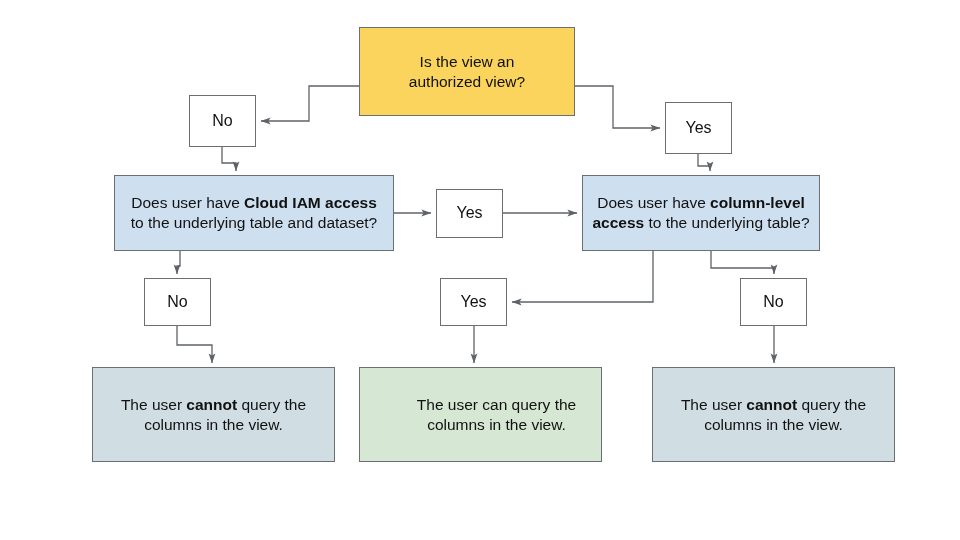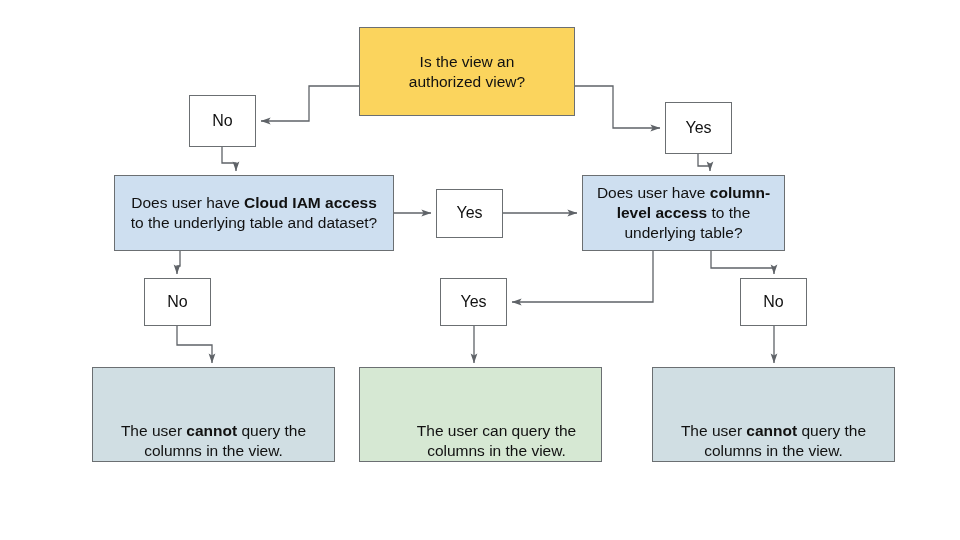--- a/index.html
+++ b/index.html
@@ -38,21 +38,21 @@
     font-family: "Liberation Sans", sans-serif;
     line-height: 1.28;
   }
   .node-text {
     display: block;
     padding: 0 8px;
     white-space: pre-line;
   }
   .decision-node { font-size: 15.5px; }
   .label-node    { font-size: 16px; }
-  .result-node   { font-size: 15.5px; align-items: flex-end; }
+  .result-node   { font-size: 15.5px; }
   .fill-yellow { background: #FBD45D; }
   .fill-blue   { background: #CEDFF0; }
   .fill-green  { background: #D6E8D3; padding-left: 32px; }
   .fill-gray   { background: #D0DEE3; }
   .fill-white  { background: #ffffff; }
   b { font-weight: bold; }
 </style>
 </head>
 <body>
 
@@ -94,21 +94,21 @@
   </div>
 
   <div class="node-box decision-node fill-blue" style="left:114px; top:175px; width:280px; height:76px;">
     <span class="node-text">Does user have <b>Cloud IAM access</b> to the underlying table and dataset?</span>
   </div>
 
   <div class="node-box label-node fill-white" style="left:436px; top:189px; width:67px; height:49px;">
     <span class="node-text">Yes</span>
   </div>
 
-  <div class="node-box decision-node fill-blue" style="left:582px; top:175px; width:203px; height:76px;">
+  <div class="node-box decision-node fill-blue" style="left:582px; top:175px; width:238px; height:76px;">
     <span class="node-text">Does user have <b>column-level access</b> to the underlying table?</span>
   </div>
 
   <div class="node-box label-node fill-white" style="left:144px; top:278px; width:67px; height:48px;">
     <span class="node-text">No</span>
   </div>
 
   <div class="node-box label-node fill-white" style="left:440px; top:278px; width:67px; height:48px;">
     <span class="node-text">Yes</span>
   </div>

